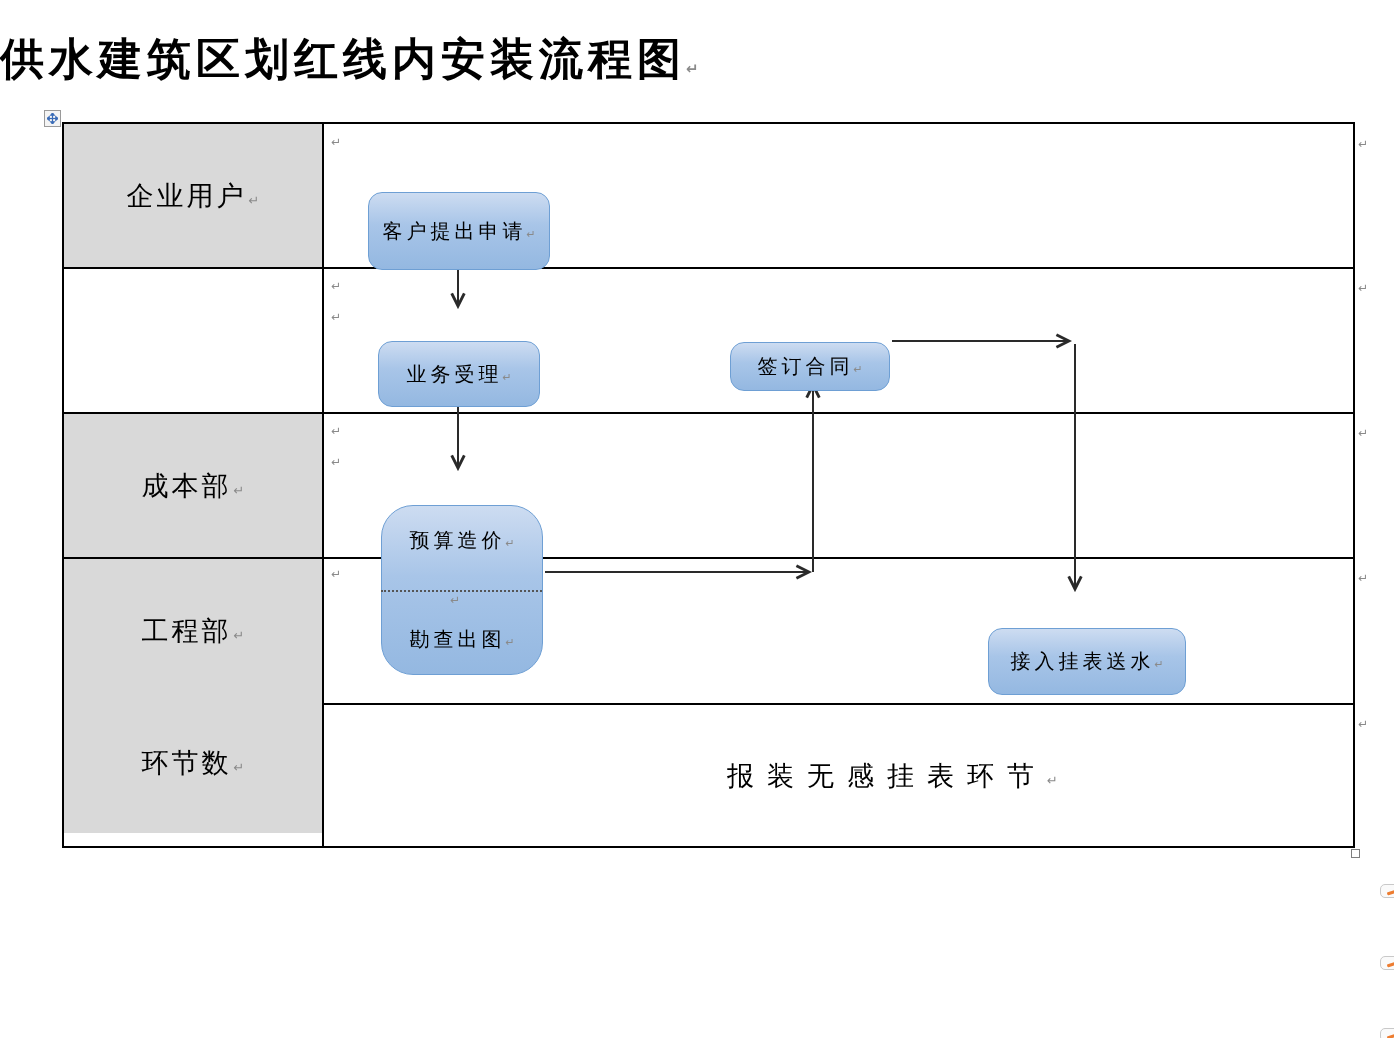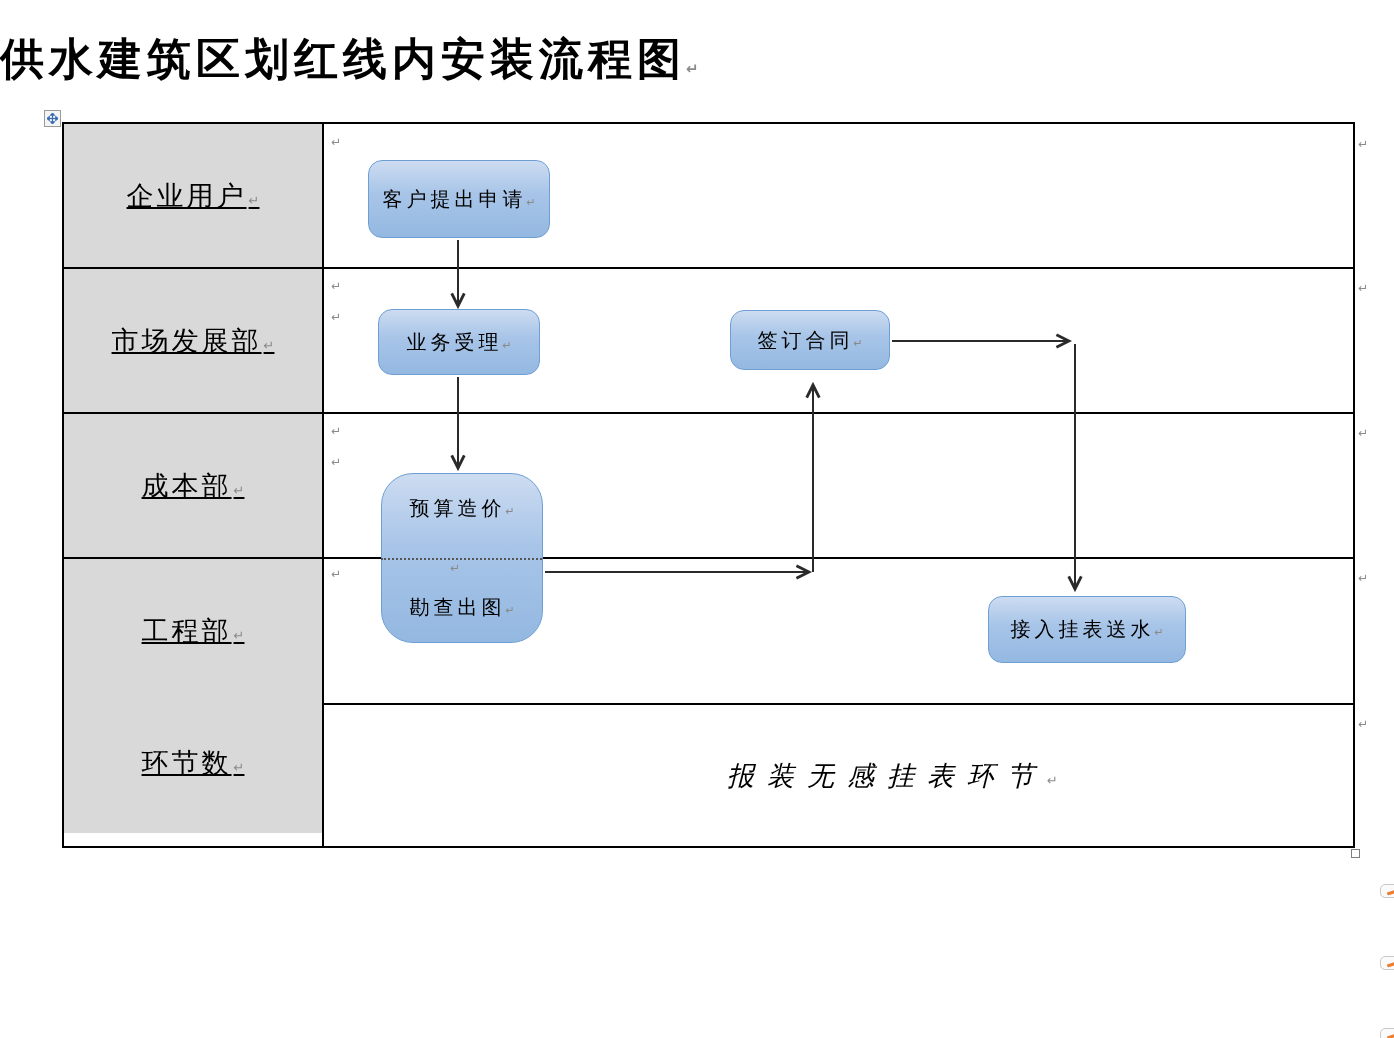--- a/index.html
+++ b/index.html
@@ -29,33 +29,33 @@
   .table{
     left:62px;top:122px;width:1293px;height:726px;
     border:2px solid var(--table-border);box-sizing:border-box;background:#fff;
   }
   .col-divider{left:258px;top:0;width:2px;height:722px;background:var(--table-border);}
   .row-divider{left:0;width:1289px;height:2px;background:var(--table-border);}
   .lane-cell{
     left:0;width:258px;background:var(--lane-bg);
     display:flex;align-items:center;justify-content:center;
   }
-  .lane-label{font-size:27px;letter-spacing:3px;white-space:nowrap;text-decoration:underline;}
+  .lane-label{font-size:27px;letter-spacing:3px;white-space:nowrap;}
   .lane-label .pm-inline{font-size:13px;letter-spacing:0;margin-left:2px;}
   .footer-cell{
     left:260px;top:581px;width:1029px;height:141px;
-    display:flex;align-items:center;justify-content:center;padding-left:108px;box-sizing:border-box;font-style:italic;
+    display:flex;align-items:center;justify-content:center;padding-left:108px;box-sizing:border-box;
   }
   .footer-text{font-size:27px;letter-spacing:13px;white-space:nowrap;}
   .footer-text .pm-inline{font-size:13px;letter-spacing:0;}
   
   .node{
     background:linear-gradient(180deg,var(--node-fill-top) 0%,var(--node-fill-mid) 42%,var(--node-fill-bottom) 100%);
     border:1.5px solid var(--node-border);border-radius:14px;box-sizing:border-box;
-    display:flex;align-items:center;justify-content:center;z-index:3;
+    display:flex;align-items:center;justify-content:center;z-index:3;margin-top:32px;
   }
   .node-label{font-size:20px;letter-spacing:4px;white-space:nowrap;color:#000;}
   .node-label .pm-inline{font-size:11px;letter-spacing:0;}
   .node-tall{border-radius:32px;flex-direction:column;justify-content:flex-start;gap:30px;}
   .node-half{width:100%;height:85px;display:flex;align-items:center;justify-content:center;}
   .dot-divider{left:-1px;top:84px;width:161px;height:0;border-top:2px dotted #555;z-index:4;}
   .svg-layer{left:0;top:0;z-index:2;}
   
   .move-handle{
     left:44px;top:110px;width:17px;height:17px;background:#f4f4f4;
@@ -97,23 +97,20 @@
 <div class="abs table">
   <div class="abs col-divider"></div>
   <div class="abs row-divider" style="top:143px"></div>
   <div class="abs row-divider" style="top:288px"></div>
   <div class="abs row-divider" style="top:433px"></div>
   <div class="abs row-divider" style="top:579px"></div>
 
   <div class="abs lane-cell" style="top:0;height:143px">
     <span class="lane-label"><span>企业用户</span><span class="pm-inline">↵</span></span>
   </div>
-  <div class="abs lane-cell" style="top:145px;height:143px">
-    <span class="lane-label"><span>市场发展部</span><span class="pm-inline">↵</span></span>
-  </div>
   <div class="abs lane-cell" style="top:290px;height:143px">
     <span class="lane-label"><span>成本部</span><span class="pm-inline">↵</span></span>
   </div>
   <div class="abs lane-cell" style="top:435px;height:144px">
     <span class="lane-label"><span>工程部</span><span class="pm-inline">↵</span></span>
   </div>
   <div class="abs lane-cell" style="top:568px;height:141px">
     <span class="lane-label"><span>环节数</span><span class="pm-inline">↵</span></span>
   </div>
 
@@ -139,21 +136,21 @@
 </svg>
 
 <div class="abs node" style="left:368px;top:160px;width:182px;height:78px">
   <span class="node-label"><span>客户提出申请</span><span class="pm-inline">↵</span></span>
 </div>
 
 <div class="abs node" style="left:378px;top:309px;width:162px;height:66px">
   <span class="node-label"><span>业务受理</span><span class="pm-inline">↵</span></span>
 </div>
 
-<div class="abs node" style="left:730px;top:310px;width:160px;height:60px">
+<div class="abs node" style="left:730px;top:310px;width:160px;height:49px">
   <span class="node-label"><span>签订合同</span><span class="pm-inline">↵</span></span>
 </div>
 
 <div class="abs node node-tall" style="left:381px;top:473px;width:162px;height:170px">
   <div class="node-half">
     <span class="node-label"><span>预算造价</span><span class="pm-inline">↵</span></span>
   </div>
   <div class="abs dot-divider"></div>
   <span class="pm" style="left:68px;top:88px">↵</span>
   <div class="node-half">

